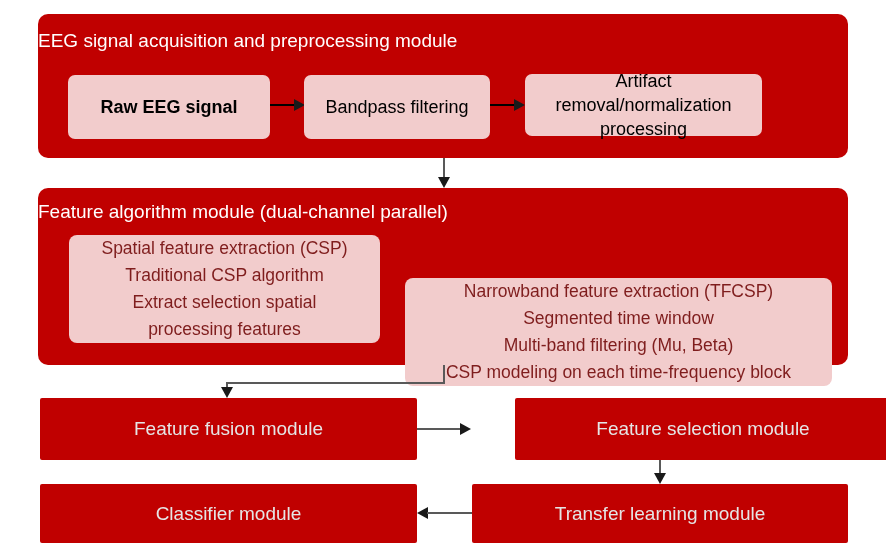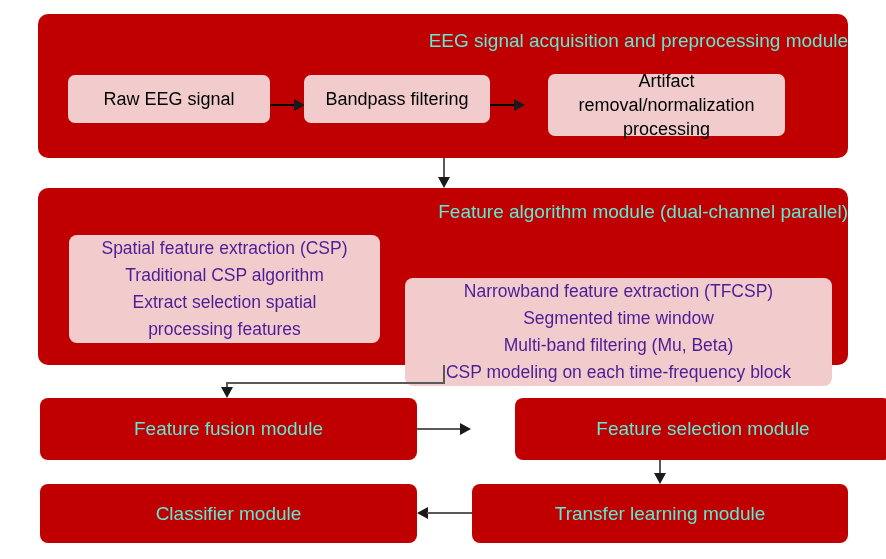--- a/index.html
+++ b/index.html
@@ -12,22 +12,22 @@
     overflow: hidden;
   }
   .module {
     position: absolute;
     background: #C00000;
     border-radius: 10px;
   }
   .module-title {
     position: absolute;
     width: 100%;
-    text-align: right;
-    color: #5eead4;
+    text-align: left;
+    color: #ffffff;
     font-size: 19px;
     white-space: nowrap;
   }
   .subbox {
     position: absolute;
     background: #F2CCCC;
     border-radius: 7px;
     color: #000000;
     font-size: 18px;
     display: flex;
@@ -35,35 +35,35 @@
     justify-content: center;
     text-align: center;
     line-height: 24px;
     padding: 2px 8px;
     box-sizing: border-box;
   }
   .channel {
     position: absolute;
     background: #F2CCCC;
     border-radius: 8px;
-    color: #4c1d95;
+    color: #7f1d1d;
     font-size: 17.5px;
     display: flex;
     flex-direction: column;
     align-items: center;
     justify-content: center;
     text-align: center;
     box-sizing: border-box;
   }
   .chan-line { white-space: nowrap; line-height: 27px; }
   .node {
     position: absolute;
     background: #C00000;
-    border-radius: 8px;
-    color: #5eead4;
+    border-radius: 2px;
+    color: #e5e5e5;
     font-size: 19px;
     display: flex;
     align-items: center;
     justify-content: center;
     text-align: center;
   }
   
   .hline, .vline { position: absolute; background: #595959; }
   .hline { height: 2px; }
   .vline { width: 2px; }
@@ -89,31 +89,31 @@
 </style>
 </head>
 <body>
 
 <div id="canvas">
 
   <div class="module" style="left:38px; top:14px; width:810px; height:144px;">
     <div class="module-title" style="top:16px;">EEG signal acquisition and preprocessing module</div>
   </div>
 
-  <div class="subbox" style="left:68px; top:75px; width:202px; height:48px;">Raw EEG signal</div>
+  <div class="subbox" style="left:68px; top:75px; width:202px; height:64px;font-weight:bold;">Raw EEG signal</div>
 
   <div class="hline black" style="left:270px; top:104px; width:26px;"></div>
   <div class="head-right" style="left:294px; top:99px;"></div>
 
-  <div class="subbox" style="left:304px; top:75px; width:186px; height:48px;">Bandpass filtering</div>
+  <div class="subbox" style="left:304px; top:75px; width:186px; height:64px;">Bandpass filtering</div>
 
   <div class="hline black" style="left:490px; top:104px; width:26px;"></div>
   <div class="head-right" style="left:514px; top:99px;"></div>
 
-  <div class="subbox" style="left:525px; top:74px; width:237px; height:62px;margin-left:23px;">Artifact removal/normalization processing</div>
+  <div class="subbox" style="left:525px; top:74px; width:237px; height:62px;">Artifact removal/normalization processing</div>
 
   <div class="vline" style="left:443px; top:158px; height:20px;"></div>
   <div class="head-down" style="left:438px; top:177px;"></div>
 
   <div class="module" style="left:38px; top:188px; width:810px; height:177px;">
     <div class="module-title" style="top:13px;">Feature algorithm module (dual-channel parallel)</div>
   </div>
 
   <div class="channel" style="left:69px; top:235px; width:311px; height:108px;">
     <div class="chan-line">Spatial feature extraction (CSP)</div>

